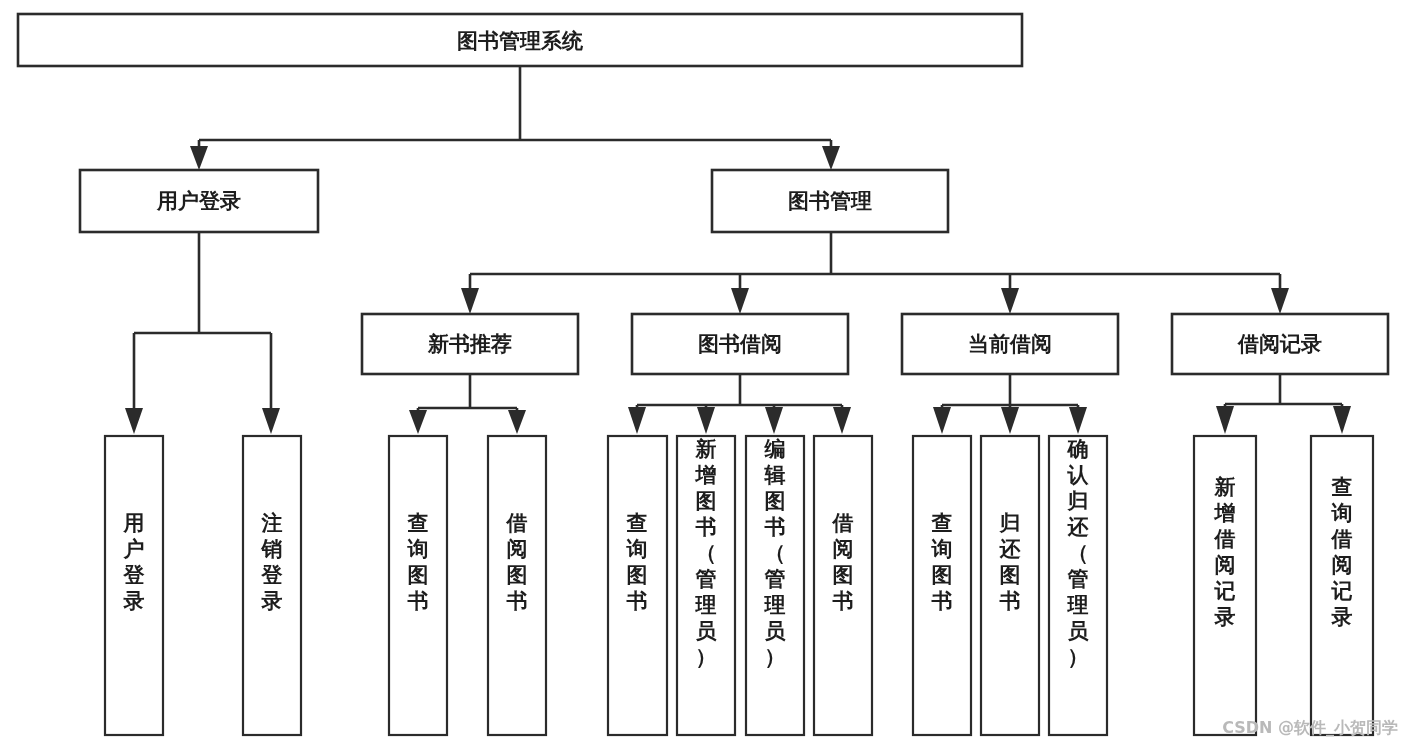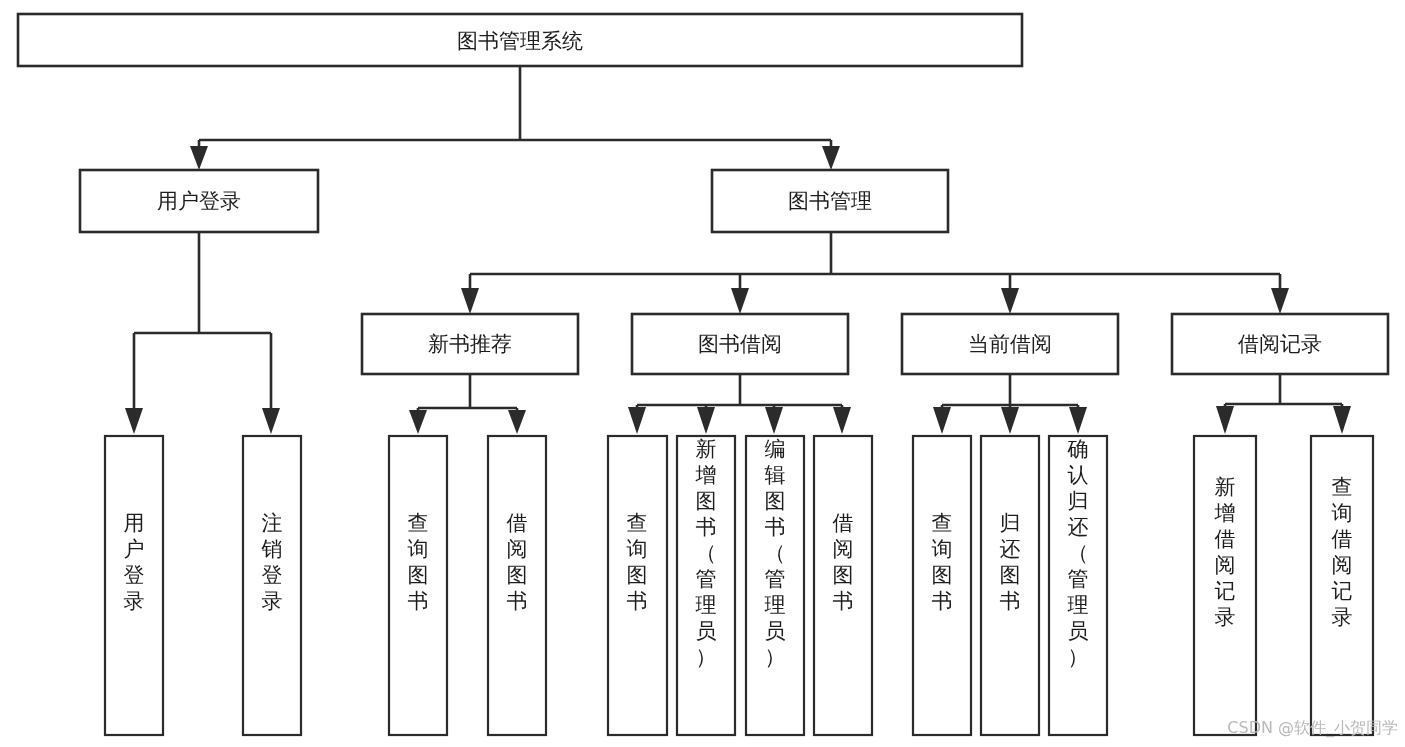--- a/index.html
+++ b/index.html
@@ -13,20 +13,21 @@
     height: 747px;
     font-family: "DejaVu Sans", "Liberation Sans", sans-serif;
     overflow: hidden;
     position: relative;
   }
   #diagram-root {
     position: relative;
     width: 1405px;
     height: 747px;
     background: #ffffff;
+    font-weight: bold;
   }
   svg#tree-svg {
     position: absolute;
     left: 0;
     top: 0;
     width: 1405px;
     height: 747px;
     display: block;
   }
   .node-box {

